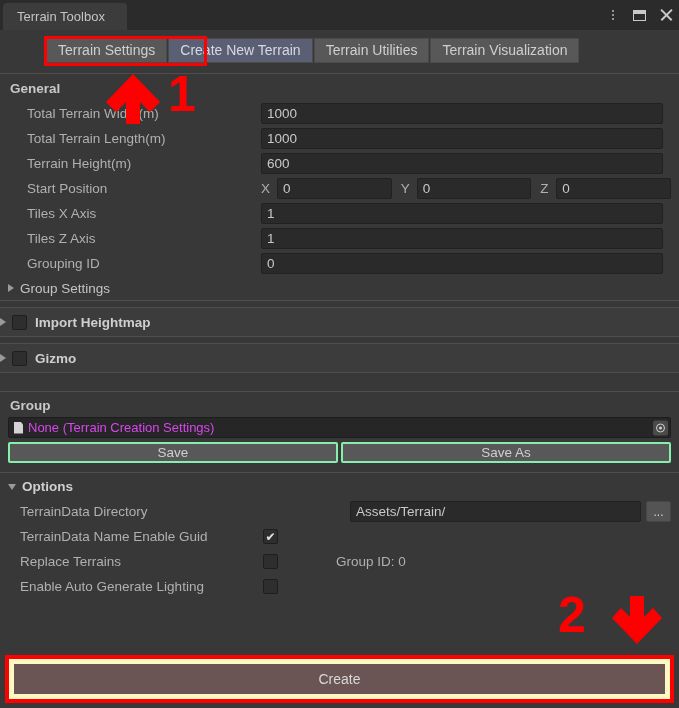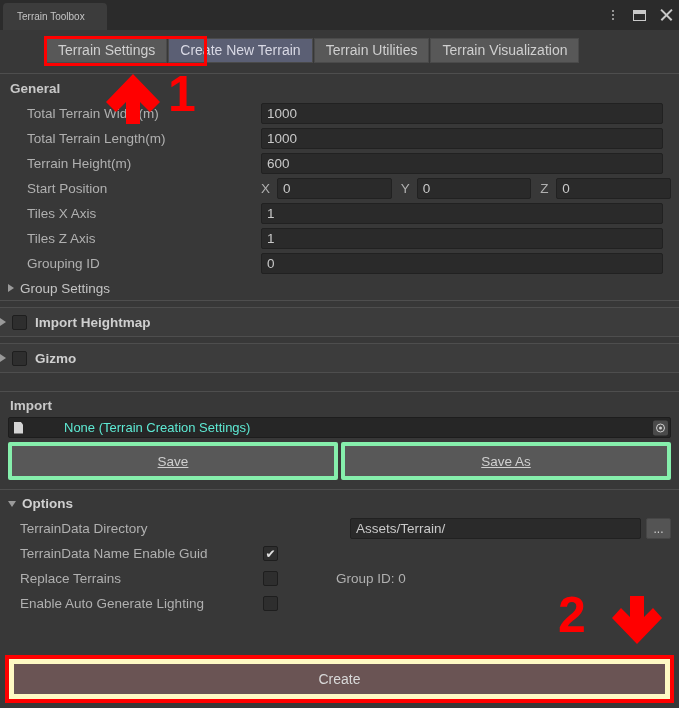--- a/index.html
+++ b/index.html
@@ -25,21 +25,21 @@
   }
   .win-tab {
     height: 27px;
     background: #3c3c3c;
     border-top-left-radius: 4px;
     border-top-right-radius: 4px;
     padding: 0 22px 0 14px;
     display: flex;
     align-items: center;
     color: #c4c4c4;
-    font-size: 10px;
+    font-size: 13px;
     margin-left: 3px;
   }
   .title-ctrls {
     position: absolute;
     right: 6px;
     top: 0;
     height: 30px;
     display: flex;
     align-items: center;
     gap: 13px;
@@ -224,21 +224,21 @@
     padding-left: 5px;
     position: relative;
   }
   .doc-ic {
     width: 9px; height: 12px;
     background: #d4d4d4;
     margin-right: 5px;
     flex: 0 0 auto;
     clip-path: polygon(0 0, 72% 0, 100% 24%, 100% 100%, 0 100%);
   }
-  .obj-field .val { color: #5eead4; font-size: 13px; margin-left: 36px; }
+  .obj-field .val { color: #d946ef; font-size: 13px; }
   .picker {
     position: absolute;
     right: 2px; top: 50%;
     transform: translateY(-50%);
     width: 15px; height: 15px;
     background: #4a4a4a;
     border-radius: 2px;
     display: flex; align-items: center; justify-content: center;
   }
   .picker .ring {
@@ -251,31 +251,30 @@
     content: ""; width: 3px; height: 3px; background: #d0d0d0; border-radius: 50%;
   }
 
   .btn-row {
     display: flex;
     gap: 3px;
     margin: 4px 8px 0 8px;
   }
   .btn {
     flex: 1 1 0;
-    height: 38px;
+    height: 21px;
     background: #585858;
-    border: 4px solid #86efac;
+    border: 2px solid #86efac;
     border-radius: 2px;
     color: #cfcfcf;
     font-size: 13.5px;
     display: flex;
     align-items: center;
     justify-content: center;
     font-family: "Liberation Sans", sans-serif;
-    text-decoration: underline;
   }
 
   
   .opt-row {
     height: 25px;
     display: flex;
     align-items: center;
     padding-left: 20px;
     position: relative;
   }
@@ -451,21 +450,21 @@
   <span class="tri"></span>
   <span class="cb"></span>
   <span class="ttl" style="margin-left:8px">Gizmo</span>
 </div>
 
 <div class="divider"></div>
 <div style="height:18px;background:#383838"></div>
 <div class="divider"></div>
 
 <div>
-  <div class="sect-hdr" style="padding-top:6px;padding-bottom:4px">Import</div>
+  <div class="sect-hdr" style="padding-top:6px;padding-bottom:4px">Group</div>
 
   <div class="obj-field">
     <span class="doc-ic"></span>
     <span class="val">None (Terrain Creation Settings)</span>
     <span class="picker">
         <span class="ring"></span>
       </span>
   </div>
 
   <div class="btn-row">

